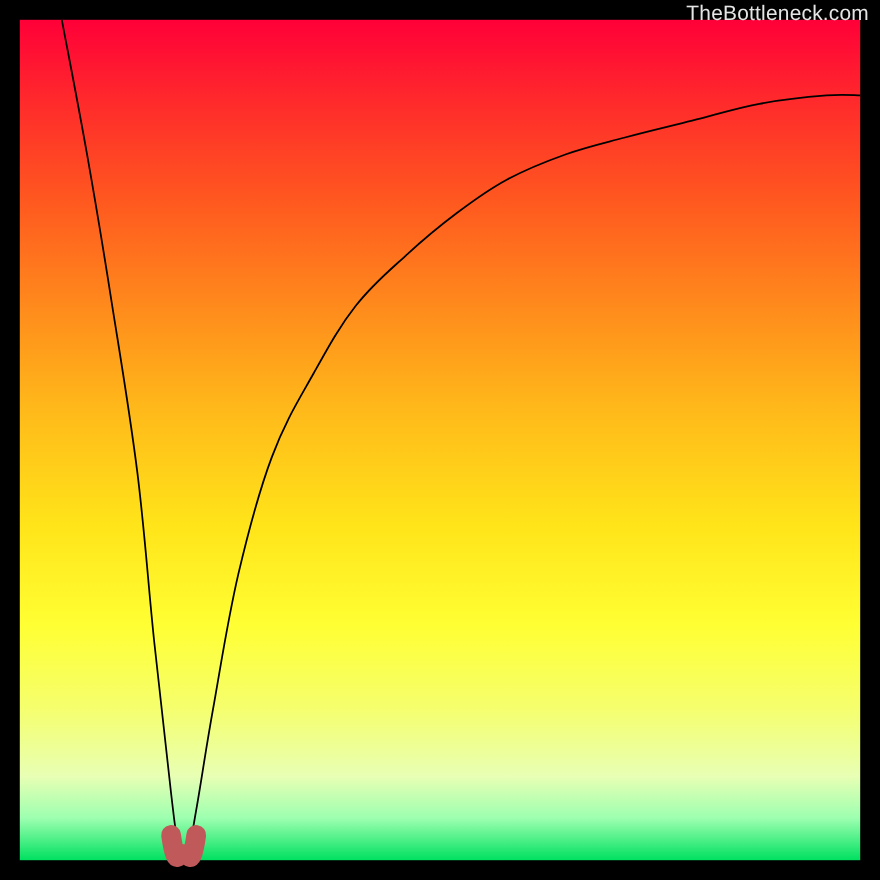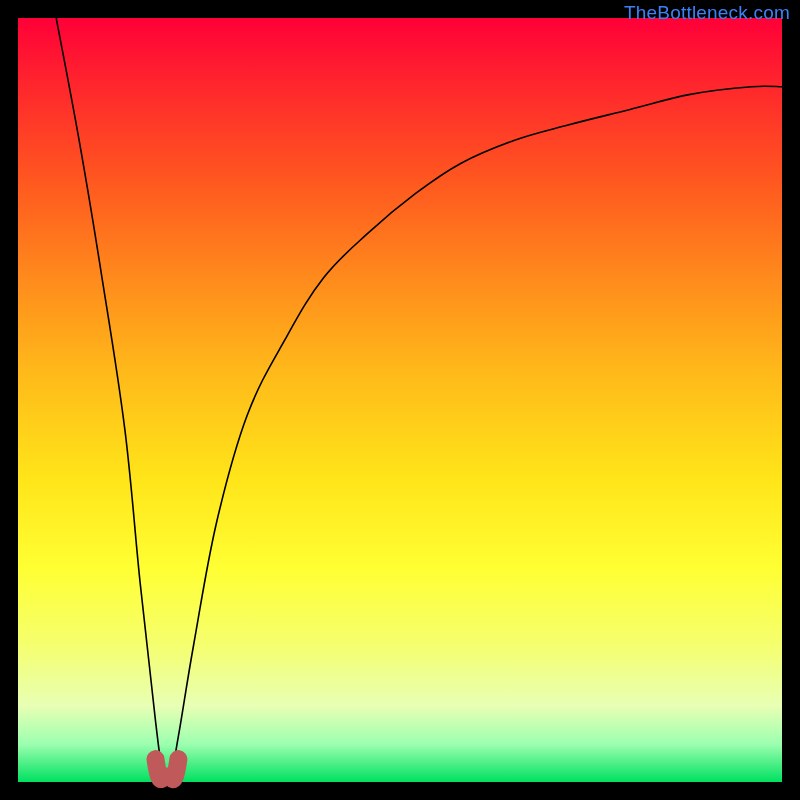--- a/index.html
+++ b/index.html
@@ -34,21 +34,21 @@
       #f5ff6e 82%,
       #e8ffb4 90%,
       #9dffb0 95%,
       #00e060 100%
     );
   }
   .watermark {
     position: absolute;
     top: 2px;
     right: 10px;
-    color: #3b82f6;
+    color: #e5e5e5;
     font-size: 19px;
     font-weight: 500;
     letter-spacing: 0.2px;
     user-select: none;
   }
   svg.curve {
     position: absolute;
     left: 0;
     top: 0;
     width: 764px;

